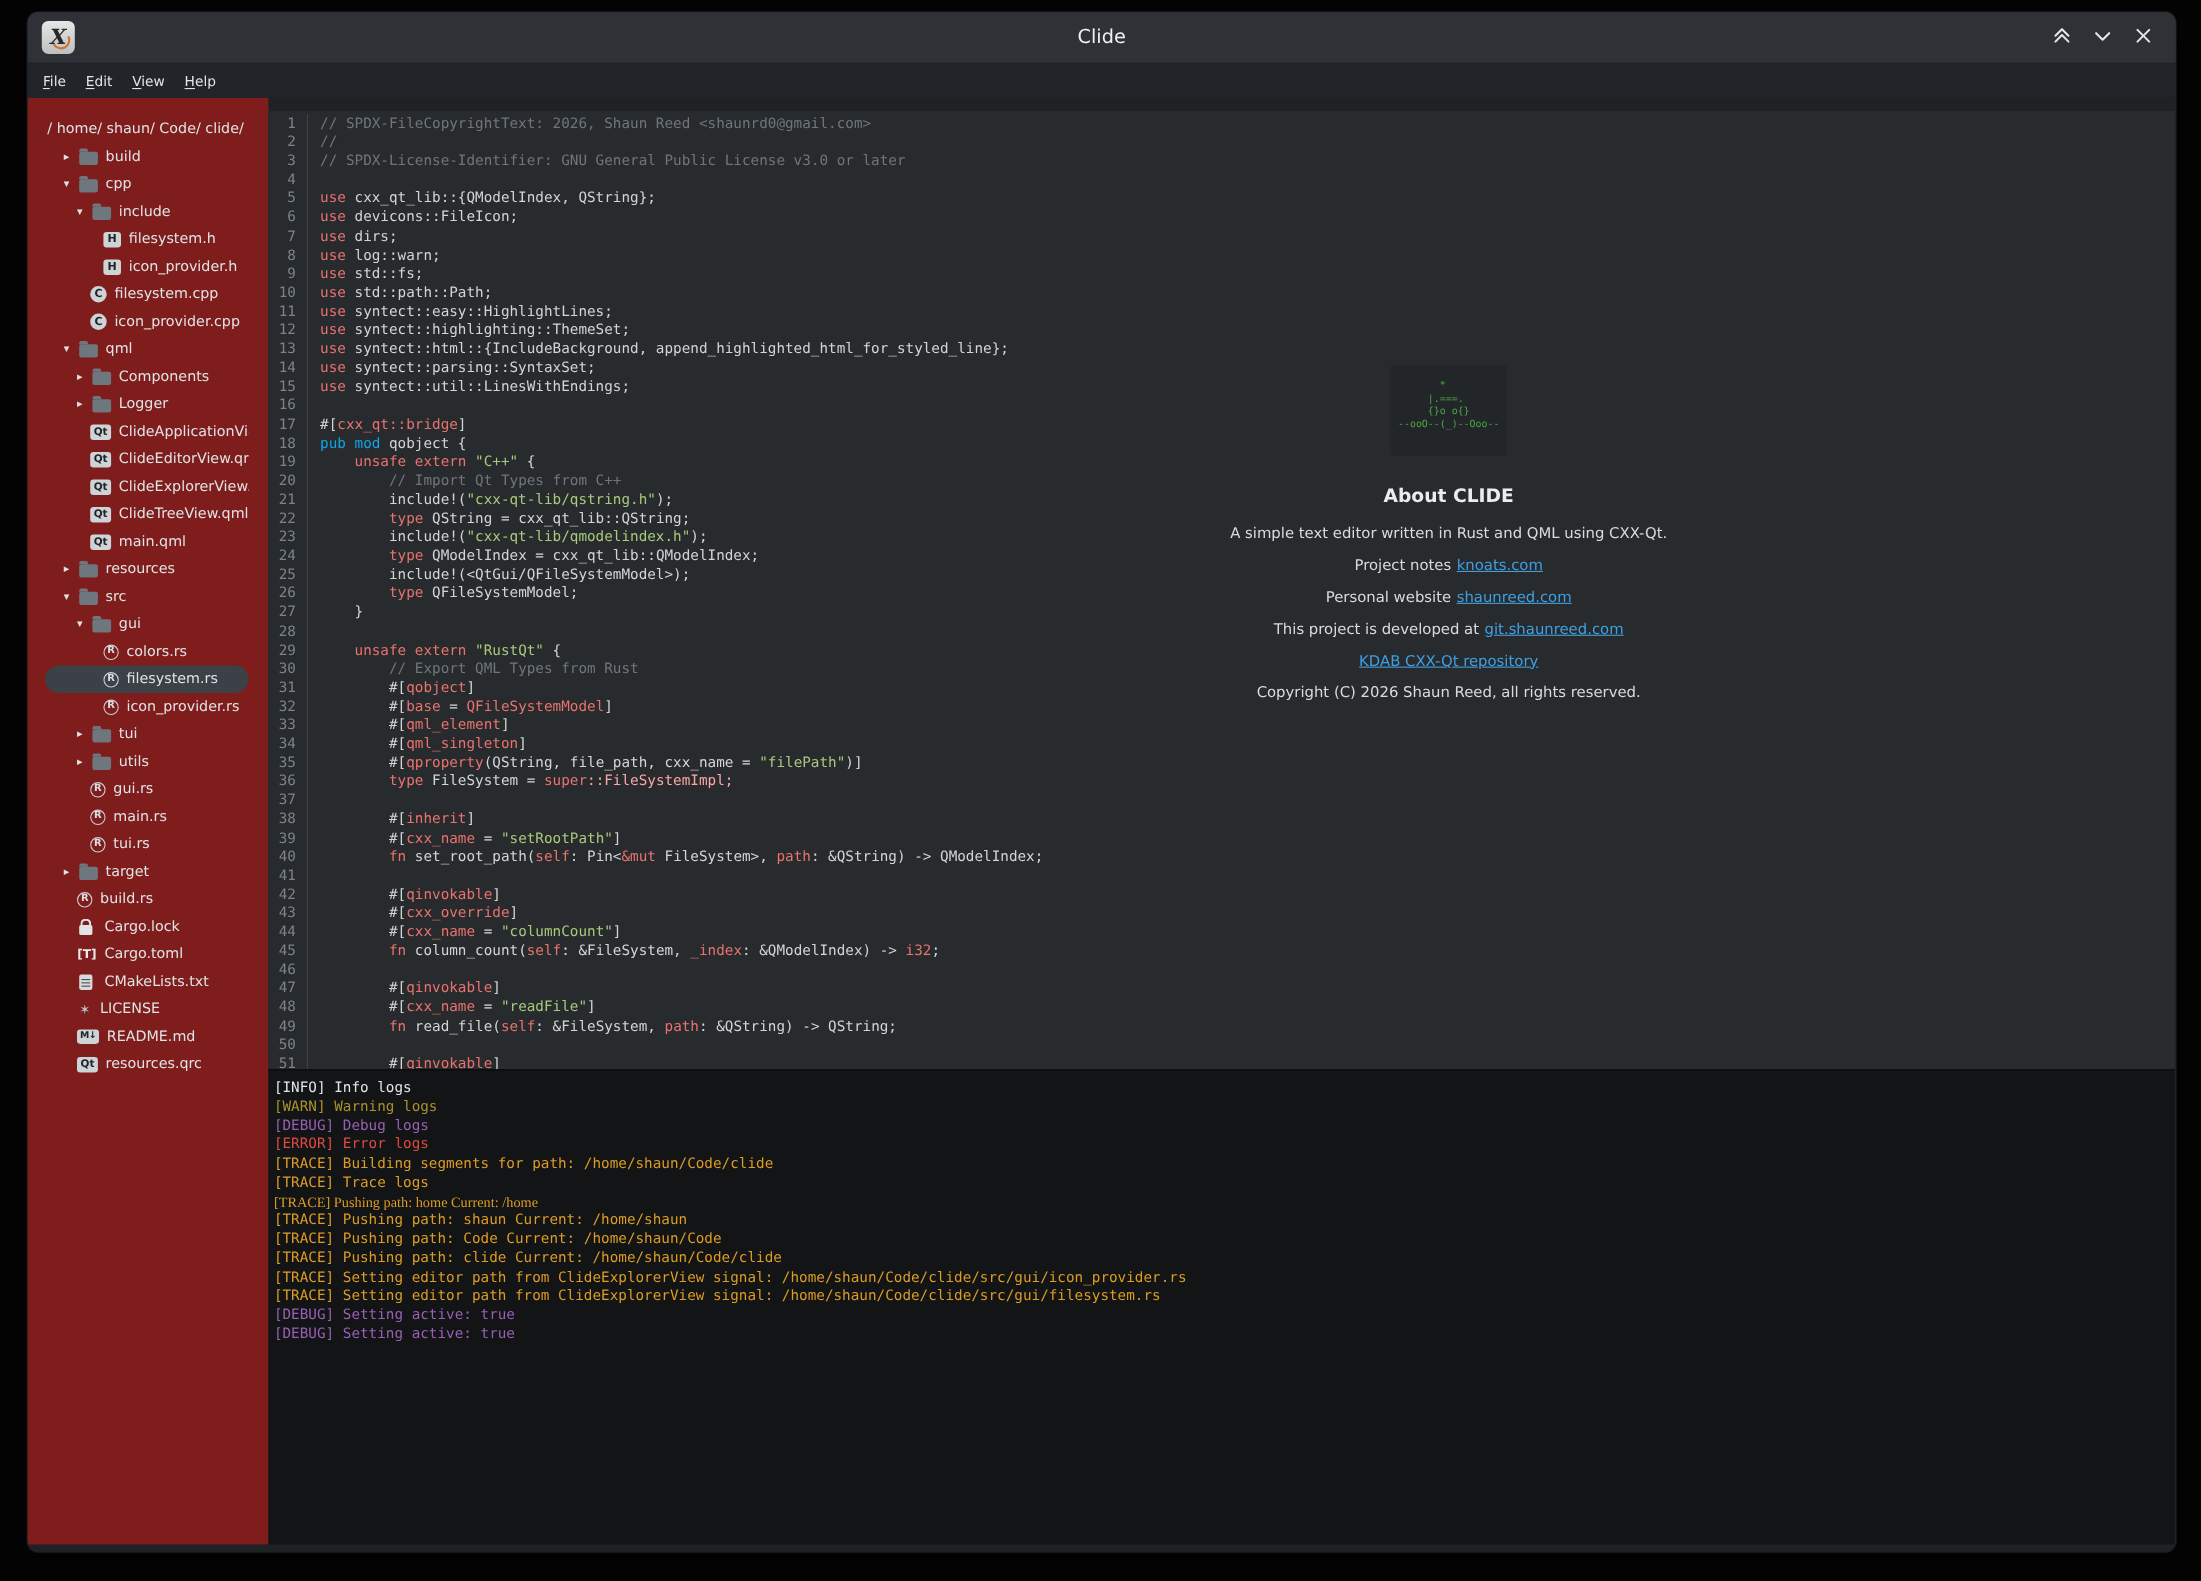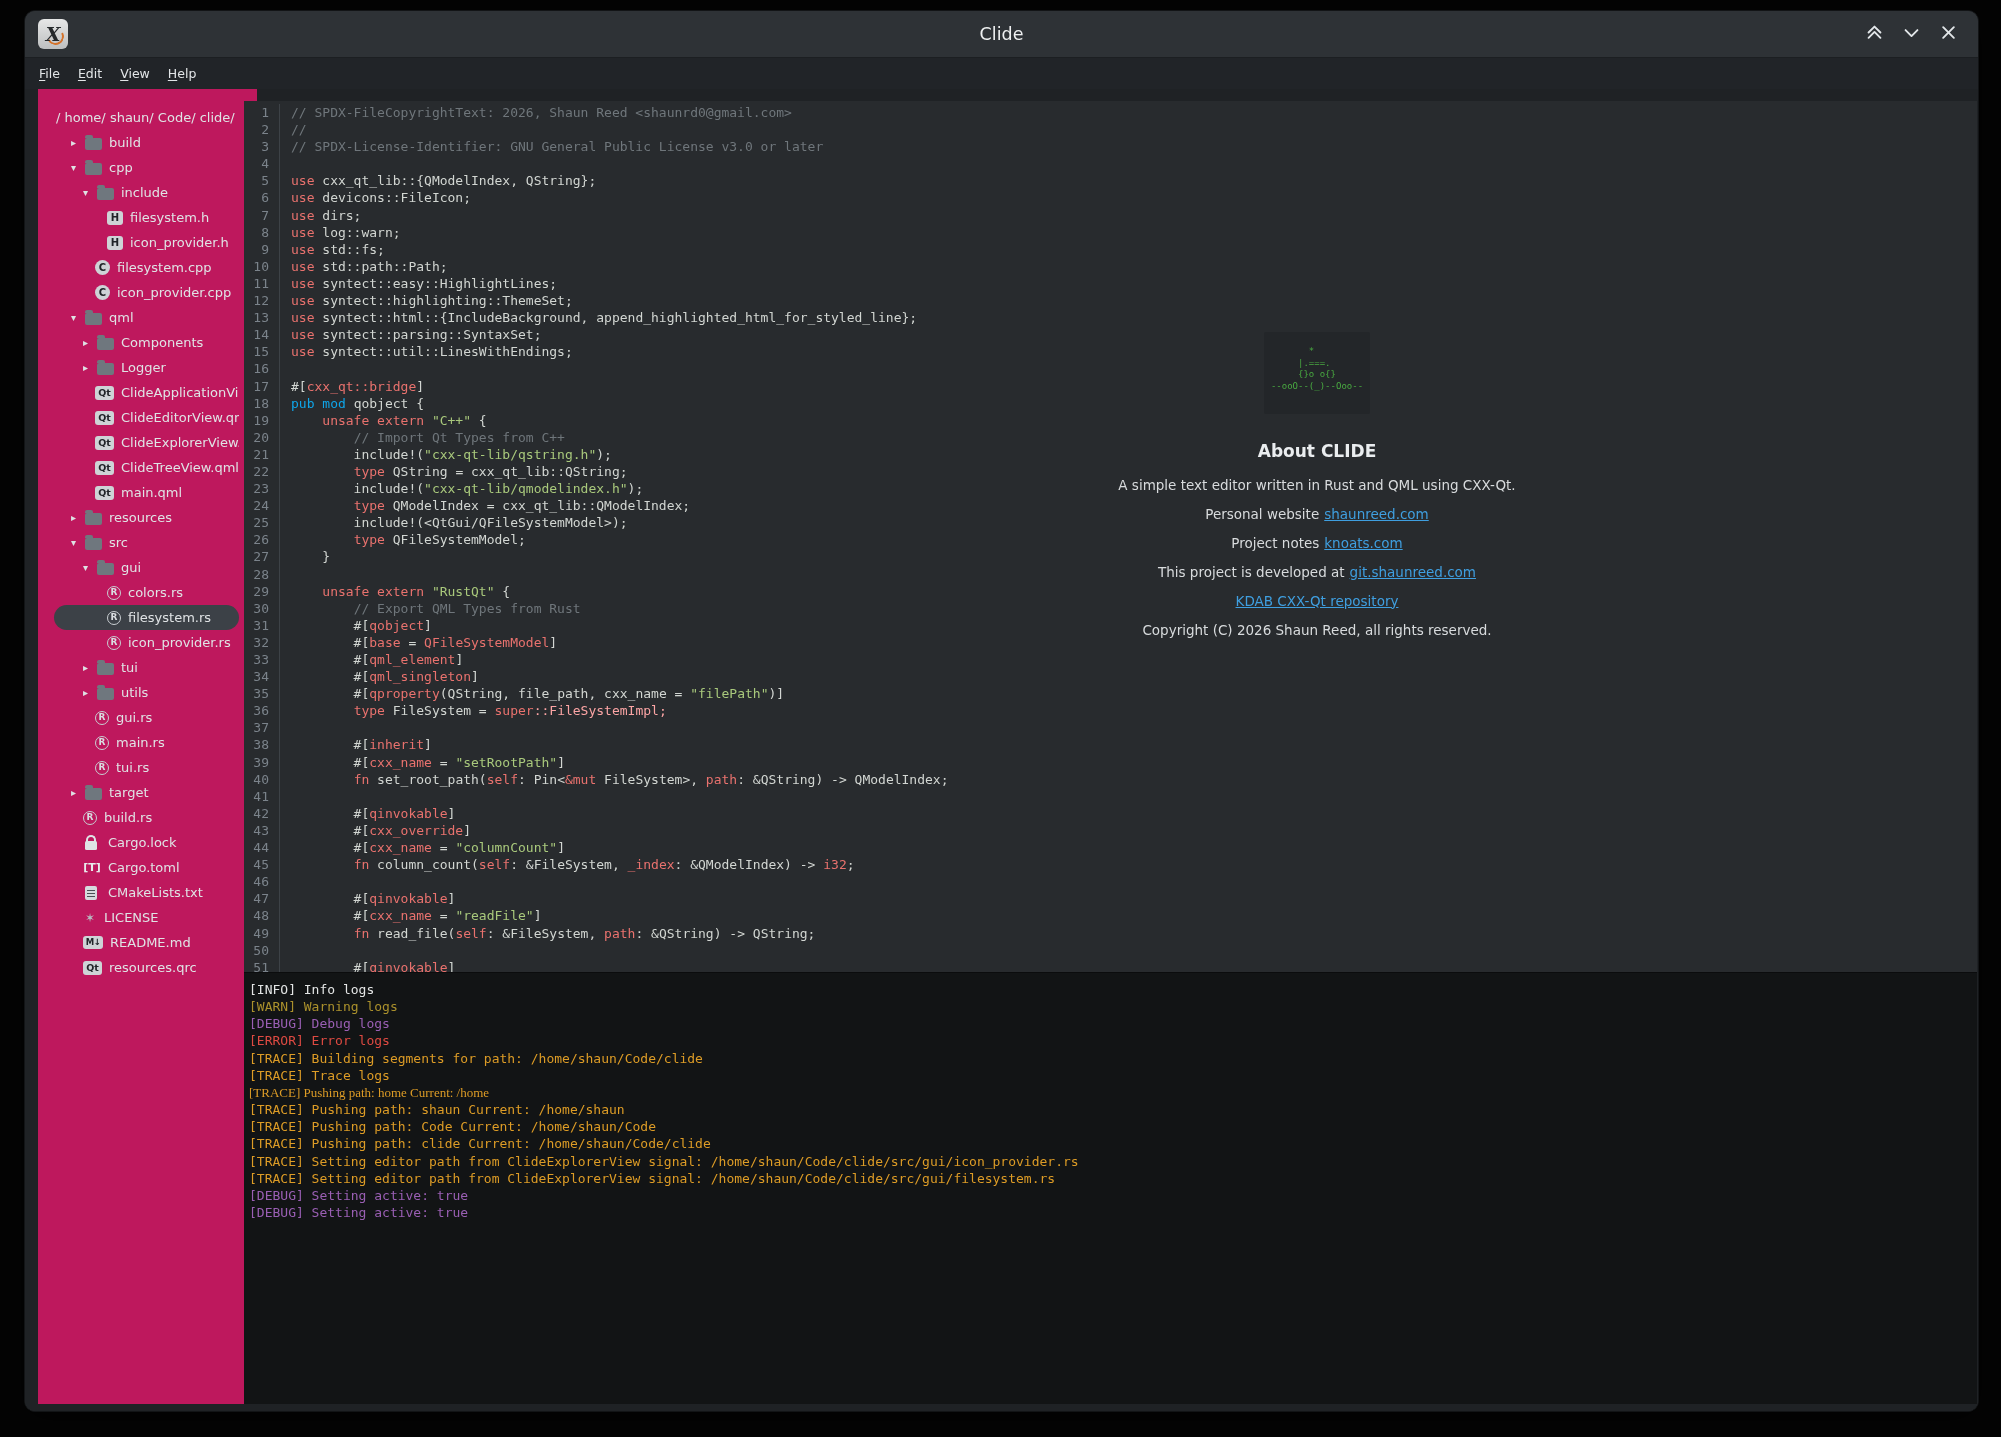--- a/index.html
+++ b/index.html
@@ -19,21 +19,21 @@
   .wcontrols{margin-left:auto;display:flex;align-items:center;gap:17px;padding-right:20px;}
   .wbtn{width:20px;height:20px;display:flex;align-items:center;justify-content:center;background:none;border:none;padding:0;cursor:pointer;}
   .wbtn svg{stroke:#e2e6e9;stroke-width:1.6;fill:none;stroke-linecap:round;stroke-linejoin:round;}
   
   .menubar{height:31px;background:#212428;border-bottom:1px solid #1a1d20;display:flex;align-items:center;padding-left:5px;}
   .menu-item{padding:3px 9px;font-size:12.5px;color:#e2e5e7;border-radius:3px;cursor:default;}
   .mn{text-decoration:underline;text-underline-offset:2px;}
   
   .content{position:absolute;top:78px;left:0;right:0;bottom:0;background:#1f2225;}
   
-  .sidebar{position:absolute;left:13px;top:0;width:219px;bottom:7px;background:#be185d;overflow:hidden;padding-top:16px;box-sizing:border-box;}
+  .sidebar{position:absolute;left:0;top:0;width:219px;bottom:7px;background:#7f1d1d;overflow:hidden;padding-top:16px;box-sizing:border-box;}
   .tree-row{height:25px;display:flex;align-items:center;margin:0 18px 0 16px;color:#e0e3e5;font-size:13px;white-space:nowrap;overflow:hidden;}
   .tree-row.sel{background:#3c4147;border-radius:13px;}
   .arrow{width:14px;flex:none;font-size:10px;color:#dfe2e4;line-height:1;}
   .tlabel{margin-left:7px;}
   .fi{display:inline-flex;align-items:center;justify-content:center;flex:none;font-family:"DejaVu Sans",sans-serif;line-height:1;}
   .fi-h{width:16px;height:14px;background:#ced3d6;color:#202428;border-radius:3px;font-size:10px;font-weight:bold;}
   .fi-qt{width:19px;height:14px;background:#ced3d6;color:#202428;border-radius:3px;font-size:9.5px;font-weight:bold;}
   .fi-md{width:20px;height:13px;background:#ced3d6;color:#202428;border-radius:3px;font-size:8.5px;font-weight:bold;letter-spacing:-.5px;}
   .fi-c{width:15px;height:15px;background:#ced3d6;color:#202428;border-radius:50%;font-size:10px;font-weight:bold;}
   .fi-rs{width:14px;height:14px;border:1.5px solid #c9ced2;color:#d9dde0;border-radius:50%;font-size:9px;font-weight:bold;box-sizing:border-box;}
@@ -477,26 +477,26 @@
      |.===.
      {}o o{}
 --ooO--(_)--Ooo--</pre>
         </div>
         <div class="about-h">About CLIDE</div>
         <div class="about-rows">
             <div class="about-row">
               <span>A simple text editor written in Rust and QML using CXX-Qt.</span>
             </div>
             <div class="about-row">
+              <span>Project notes</span>
+              <a class="alink" href="#" style="color: rgb(63, 159, 224);">knoats.com</a>
+            </div>
+            <div class="about-row">
               <span>Personal website</span>
               <a class="alink" href="#" style="color: rgb(63, 159, 224);">shaunreed.com</a>
-            </div>
-            <div class="about-row">
-              <span>Project notes</span>
-              <a class="alink" href="#" style="color: rgb(63, 159, 224);">knoats.com</a>
             </div>
             <div class="about-row">
               <span>This project is developed at</span>
               <a class="alink" href="#" style="color: rgb(63, 159, 224);">git.shaunreed.com</a>
             </div>
             <div class="about-row">
               <a class="alink" href="#" style="color: rgb(63, 159, 224);">KDAB CXX-Qt repository</a>
             </div>
             <div class="about-row">
               <span>Copyright (C) 2026 Shaun Reed, all rights reserved.</span>

